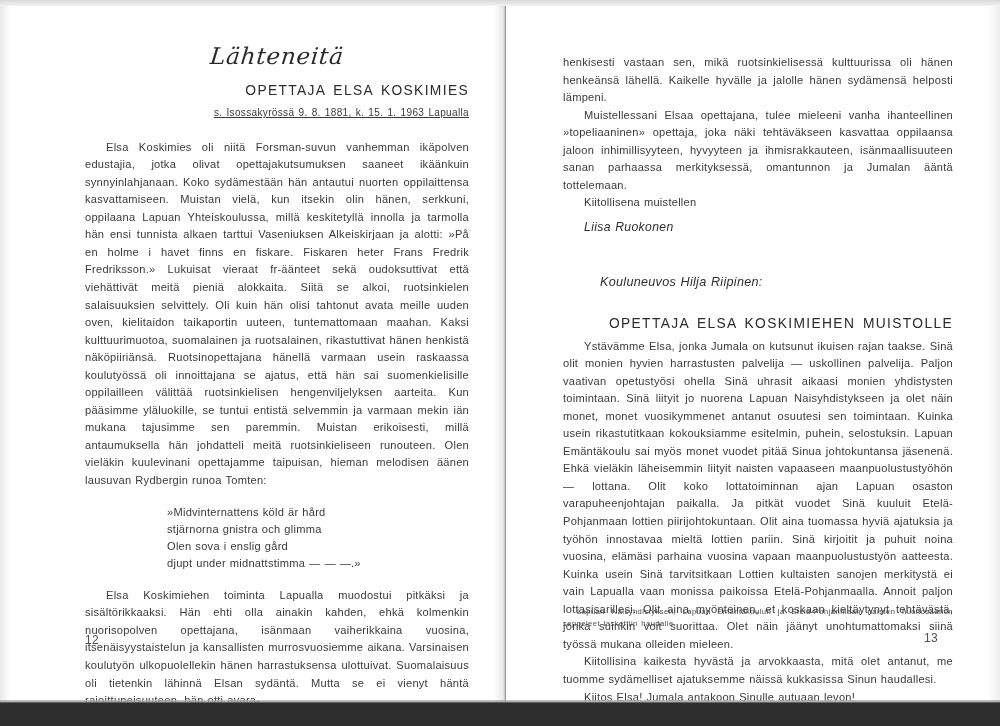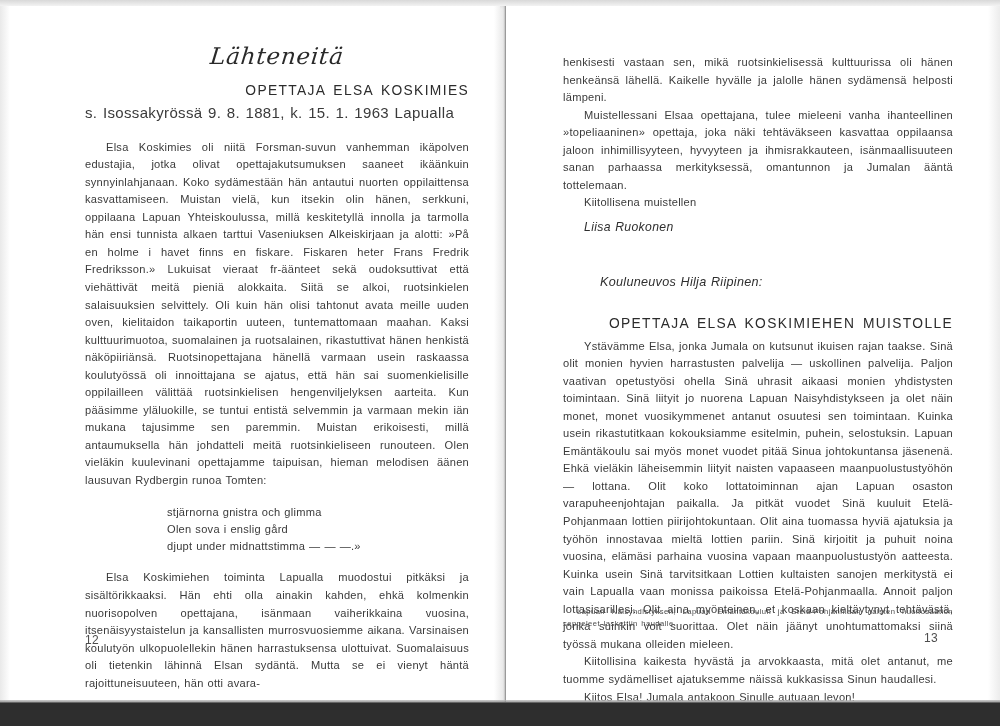--- a/index.html
+++ b/index.html
@@ -117,26 +117,27 @@
   .article-title {
     text-align: right;
     font-size: 13.8px;
     letter-spacing: 1.35px;
     word-spacing: 2.5px;
     color: #2c2c2c;
     margin: 0 0 5px 0;
     font-weight: 400;
   }
   .article-subtitle {
-    text-align: left;
-    font-size: 15px;
+    text-align: right;
+    font-size: 10px;
     letter-spacing: .35px;
     word-spacing: 1px;
     color: #3a3a3a;
     margin: 0 0 17px 0;
+    text-decoration: underline;
   }
   .byline-italic {
     font-style: italic;
     font-size: 12.6px;
     letter-spacing: .3px;
     margin: 16px;
     color: #2e2e2e;
   }
   .signature {
     text-align: left;
@@ -202,20 +203,21 @@
 
       <div class="script-title">Lähteneitä</div>
 
       <div class="article-title">OPETTAJA ELSA KOSKIMIES</div>
 
       <div class="article-subtitle">s. Isossakyrössä 9. 8. 1881, k. 15. 1. 1963 Lapualla</div>
 
       <p>Elsa Koskimies oli niitä Forsman-suvun vanhemman ikäpolven edustajia, jotka olivat opettajakutsumuksen saaneet ikäänkuin synnyinlahjanaan. Koko sydämestään hän antautui nuorten oppilaittensa kasvattamiseen. Muistan vielä, kun itsekin olin hänen, serkkuni, oppilaana Lapuan Yhteiskoulussa, millä keskitetyllä innolla ja tarmolla hän ensi tunnista alkaen tarttui Vaseniuksen Alkeiskirjaan ja alotti: »På en holme i havet finns en fiskare. Fiskaren heter Frans Fredrik Fredriksson.» Lukuisat vieraat fr-äänteet sekä oudoksuttivat että viehättivät meitä pieniä alokkaita. Siitä se alkoi, ruotsinkielen salaisuuksien selvittely. Oli kuin hän olisi tahtonut avata meille uuden oven, kielitaidon taikaportin uuteen, tuntemattomaan maahan. Kaksi kulttuurimuotoa, suomalainen ja ruotsalainen, rikastuttivat hänen henkistä näköpiiriänsä. Ruotsinopettajana hänellä varmaan usein raskaassa koulutyössä oli innoittajana se ajatus, että hän sai suomenkielisille oppilailleen välittää ruotsinkielisen hengenviljelyksen aarteita. Kun pääsimme yläluokille, se tuntui entistä selvemmin ja varmaan mekin iän mukana tajusimme sen paremmin. Muistan erikoisesti, millä antaumuksella hän johdatteli meitä ruotsinkieliseen runouteen. Olen vieläkin kuulevinani opettajamme taipuisan, hieman melodisen äänen lausuvan Rydbergin runoa Tomten:</p>
 
       <div class="poem">
+        <div>»Midvinternattens köld är hård</div>
         <div>stjärnorna gnistra och glimma</div>
         <div>Olen sova i enslig gård</div>
         <div>djupt under midnattstimma — — —.»</div>
       </div>
 
       <p>Elsa Koskimiehen toiminta Lapualla muodostui pitkäksi ja sisältörikkaaksi. Hän ehti olla ainakin kahden, ehkä kolmenkin nuorisopolven opettajana, isänmaan vaiherikkaina vuosina, itsenäisyystaistelun ja kansallisten murrosvuosiemme aikana. Varsinaisen koulutyön ulkopuolellekin hänen harrastuksensa ulottuivat. Suomalaisuus oli tietenkin lähinnä Elsan sydäntä. Mutta se ei vienyt häntä rajoittuneisuuteen, hän otti avara-</p>
     </div>
 
     <div class="folio folio-left">12</div>
   </div>

